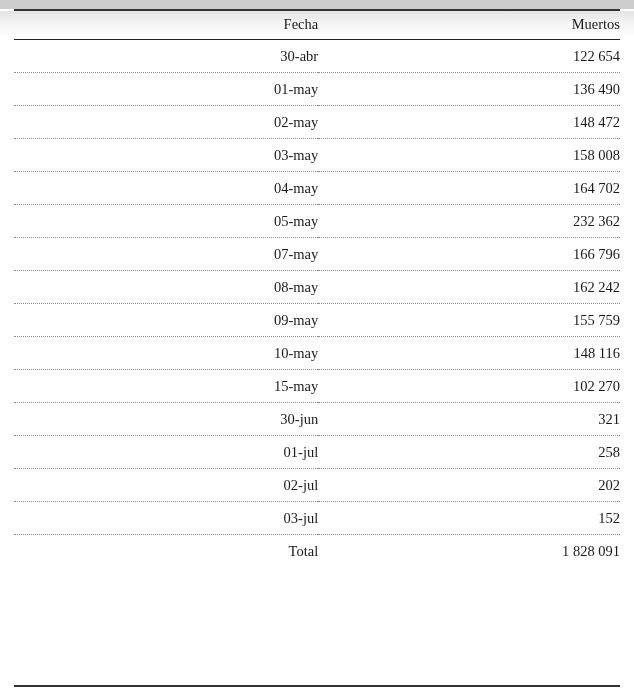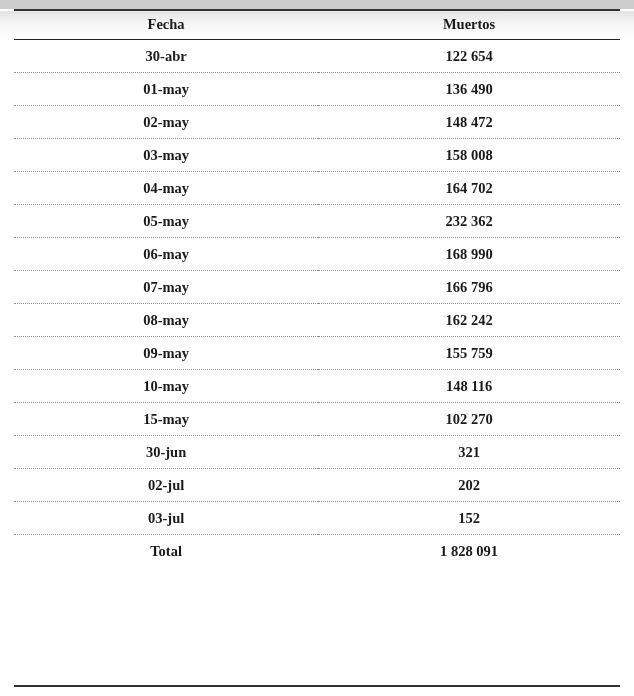--- a/index.html
+++ b/index.html
@@ -58,22 +58,22 @@
     font-size: 14.5px;
   }
   #deaths-table col.col-date  { width: 50.2%; }
   #deaths-table col.col-value { width: 49.8%; }
 
   #deaths-table th,
   #deaths-table td {
     padding: 0;
     height: 32px;
     line-height: 32px;
-    text-align: center;
-    font-weight: bold;
+    text-align: right;
+    font-weight: normal;
     white-space: nowrap;
   }
 
   
   #deaths-table thead th {
     height: 27px;
     line-height: 27px;
     border-bottom: 1.5px solid #222222;
     vertical-align: bottom;
     padding-bottom: 1px;
@@ -137,24 +137,20 @@
       </tr>
       <tr>
         <td>04-may</td>
         <td>164 702</td>
       </tr>
       <tr>
         <td>05-may</td>
         <td>232 362</td>
       </tr>
       <tr>
-        <td>06-may</td>
-        <td>168 990</td>
-      </tr>
-      <tr>
         <td>07-may</td>
         <td>166 796</td>
       </tr>
       <tr>
         <td>08-may</td>
         <td>162 242</td>
       </tr>
       <tr>
         <td>09-may</td>
         <td>155 759</td>
@@ -165,20 +161,24 @@
       </tr>
       <tr>
         <td>15-may</td>
         <td>102 270</td>
       </tr>
       <tr>
         <td>30-jun</td>
         <td>321</td>
       </tr>
       <tr>
+        <td>01-jul</td>
+        <td>258</td>
+      </tr>
+      <tr>
         <td>02-jul</td>
         <td>202</td>
       </tr>
       <tr>
         <td>03-jul</td>
         <td>152</td>
       </tr>
       <tr class="total-row">
         <td>Total</td>
         <td>1 828 091</td>

